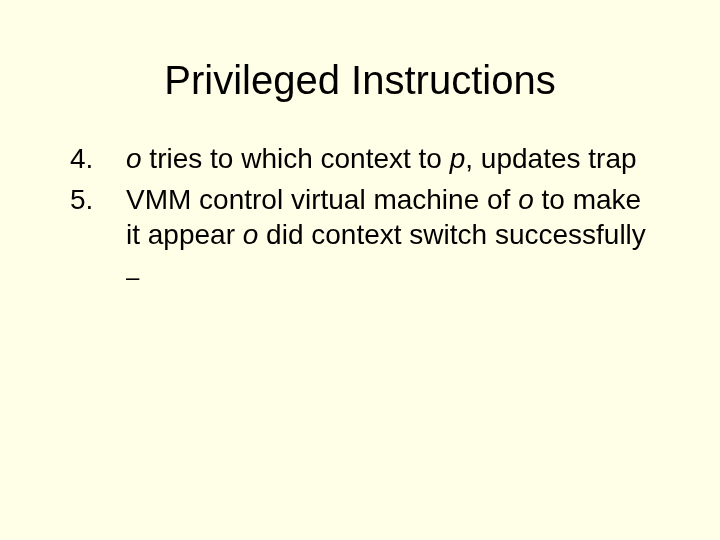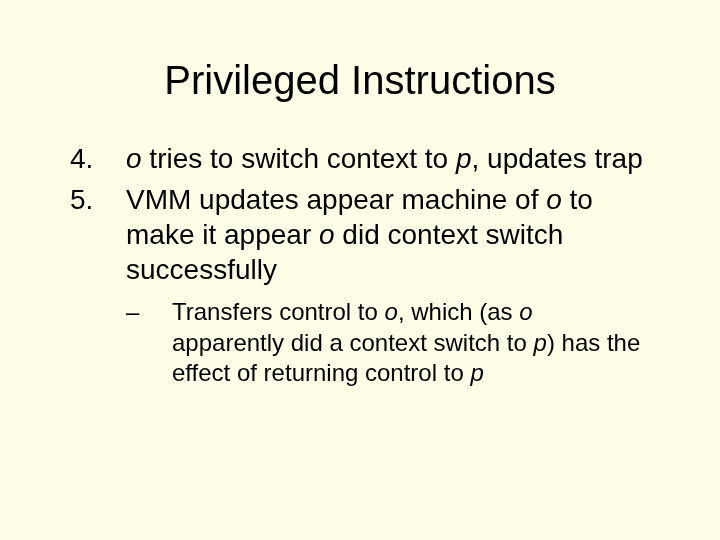--- a/index.html
+++ b/index.html
@@ -59,25 +59,24 @@
 </style>
 </head>
 <body>
 
 <div class="slide">
   <h1 class="title">Privileged Instructions</h1>
 
   <ol class="main">
     <li>
       <span class="num">4.</span>
-      <span class="txt"><span class="it">o</span><span> tries to switch context to </span><span class="it">p</span><span>, updates trap</span></span>
+      <span class="txt"><span class="it">o</span><span> tries to which context to </span><span class="it">p</span><span>, updates trap</span></span>
     </li>
     <li>
       <span class="num">5.</span>
-      <span class="txt"><span>VMM updates appear machine of </span><span class="it">o</span><span> to make it appear </span><span class="it">o</span><span> did context switch successfully</span></span>
+      <span class="txt"><span>VMM control virtual machine of </span><span class="it">o</span><span> to make it appear </span><span class="it">o</span><span> did context switch successfully</span></span>
     </li>
   </ol>
 
   <div class="sub">
     <span class="dash">–</span>
-    <span class="txt"><span>Transfers control to </span><span class="it">o</span><span>, which (as </span><span class="it">o</span><span> apparently did a context switch to </span><span class="it">p</span><span>) has the effect of returning control to </span><span class="it">p</span></span>
   </div>
 </div>
 
 </body></html>

